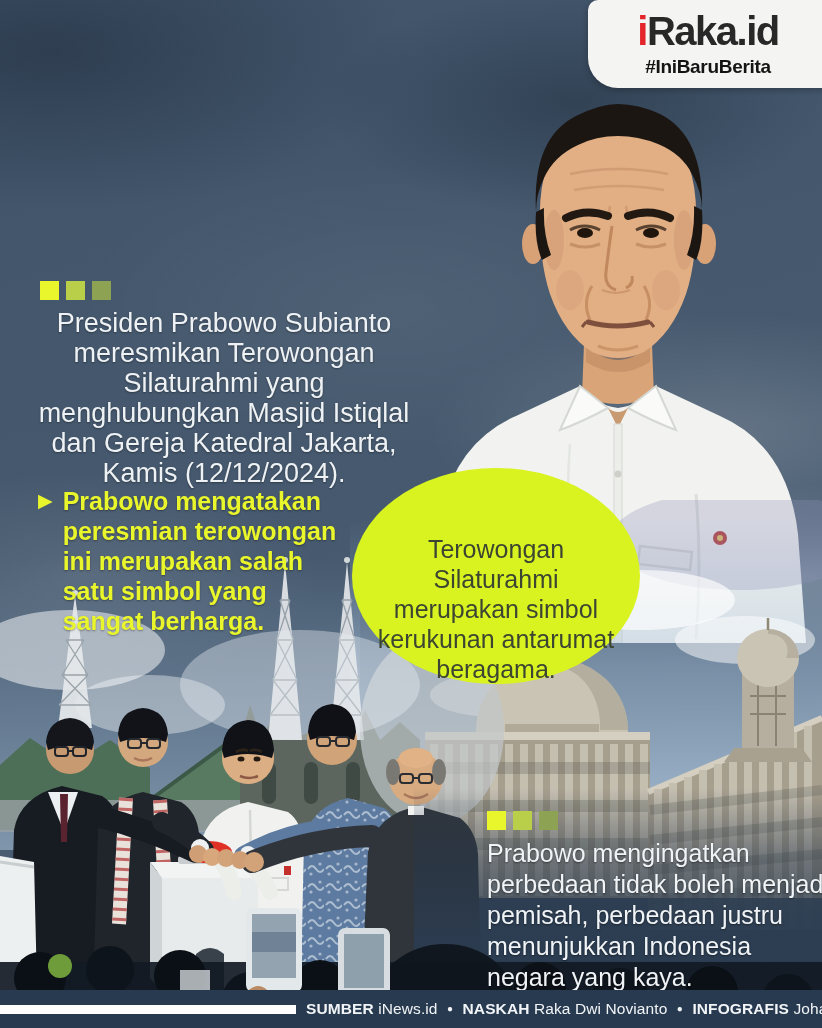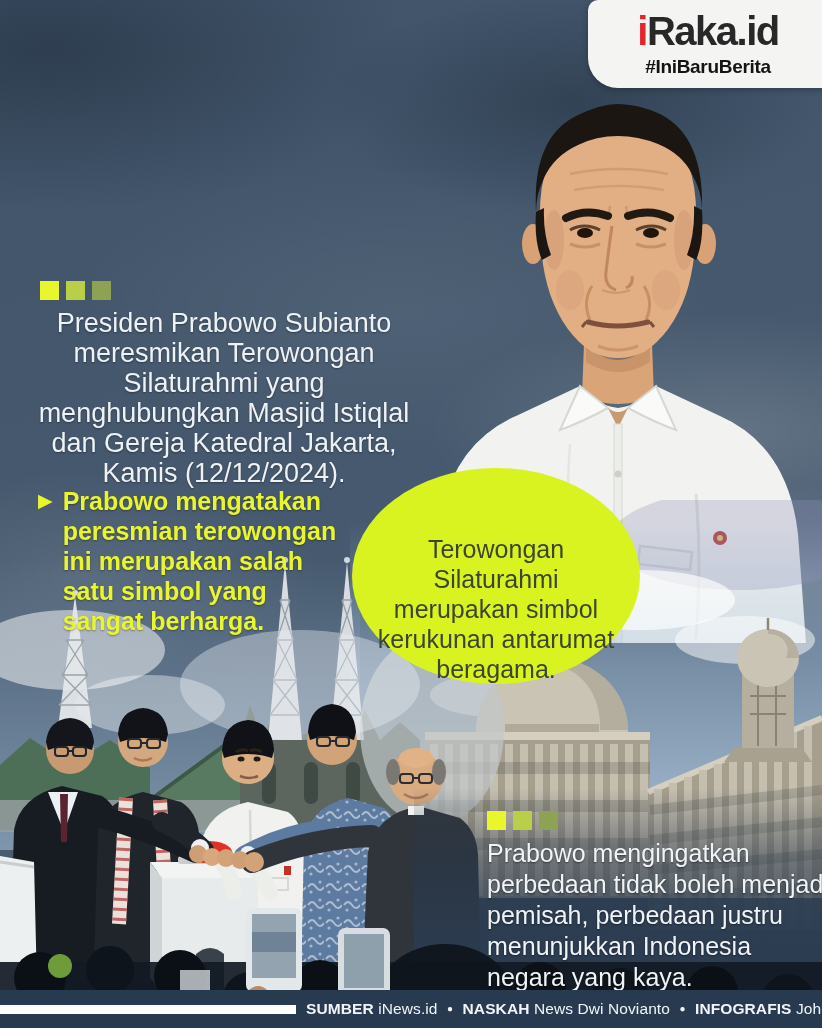--- a/index.html
+++ b/index.html
@@ -390,20 +390,20 @@
     <div class="hl-text">Prabowo mengingatkan perbedaan tidak boleh menjadi pemisah, perbedaan justru menunjukkan Indonesia negara yang kaya.</div>
   </div>
 
   <div class="footer">
     <div class="bar"></div>
     <div class="credits">
       <b>SUMBER</b>
       <span>iNews.id</span>
       <span class="sep">●</span>
       <b>NASKAH</b>
-      <span>News Dwi Novianto</span>
+      <span>Raka Dwi Novianto</span>
       <span class="sep">●</span>
       <b>INFOGRAFIS</b>
       <span>Johan</span>
     </div>
   </div>
 
 </div>
 
 </body></html>

